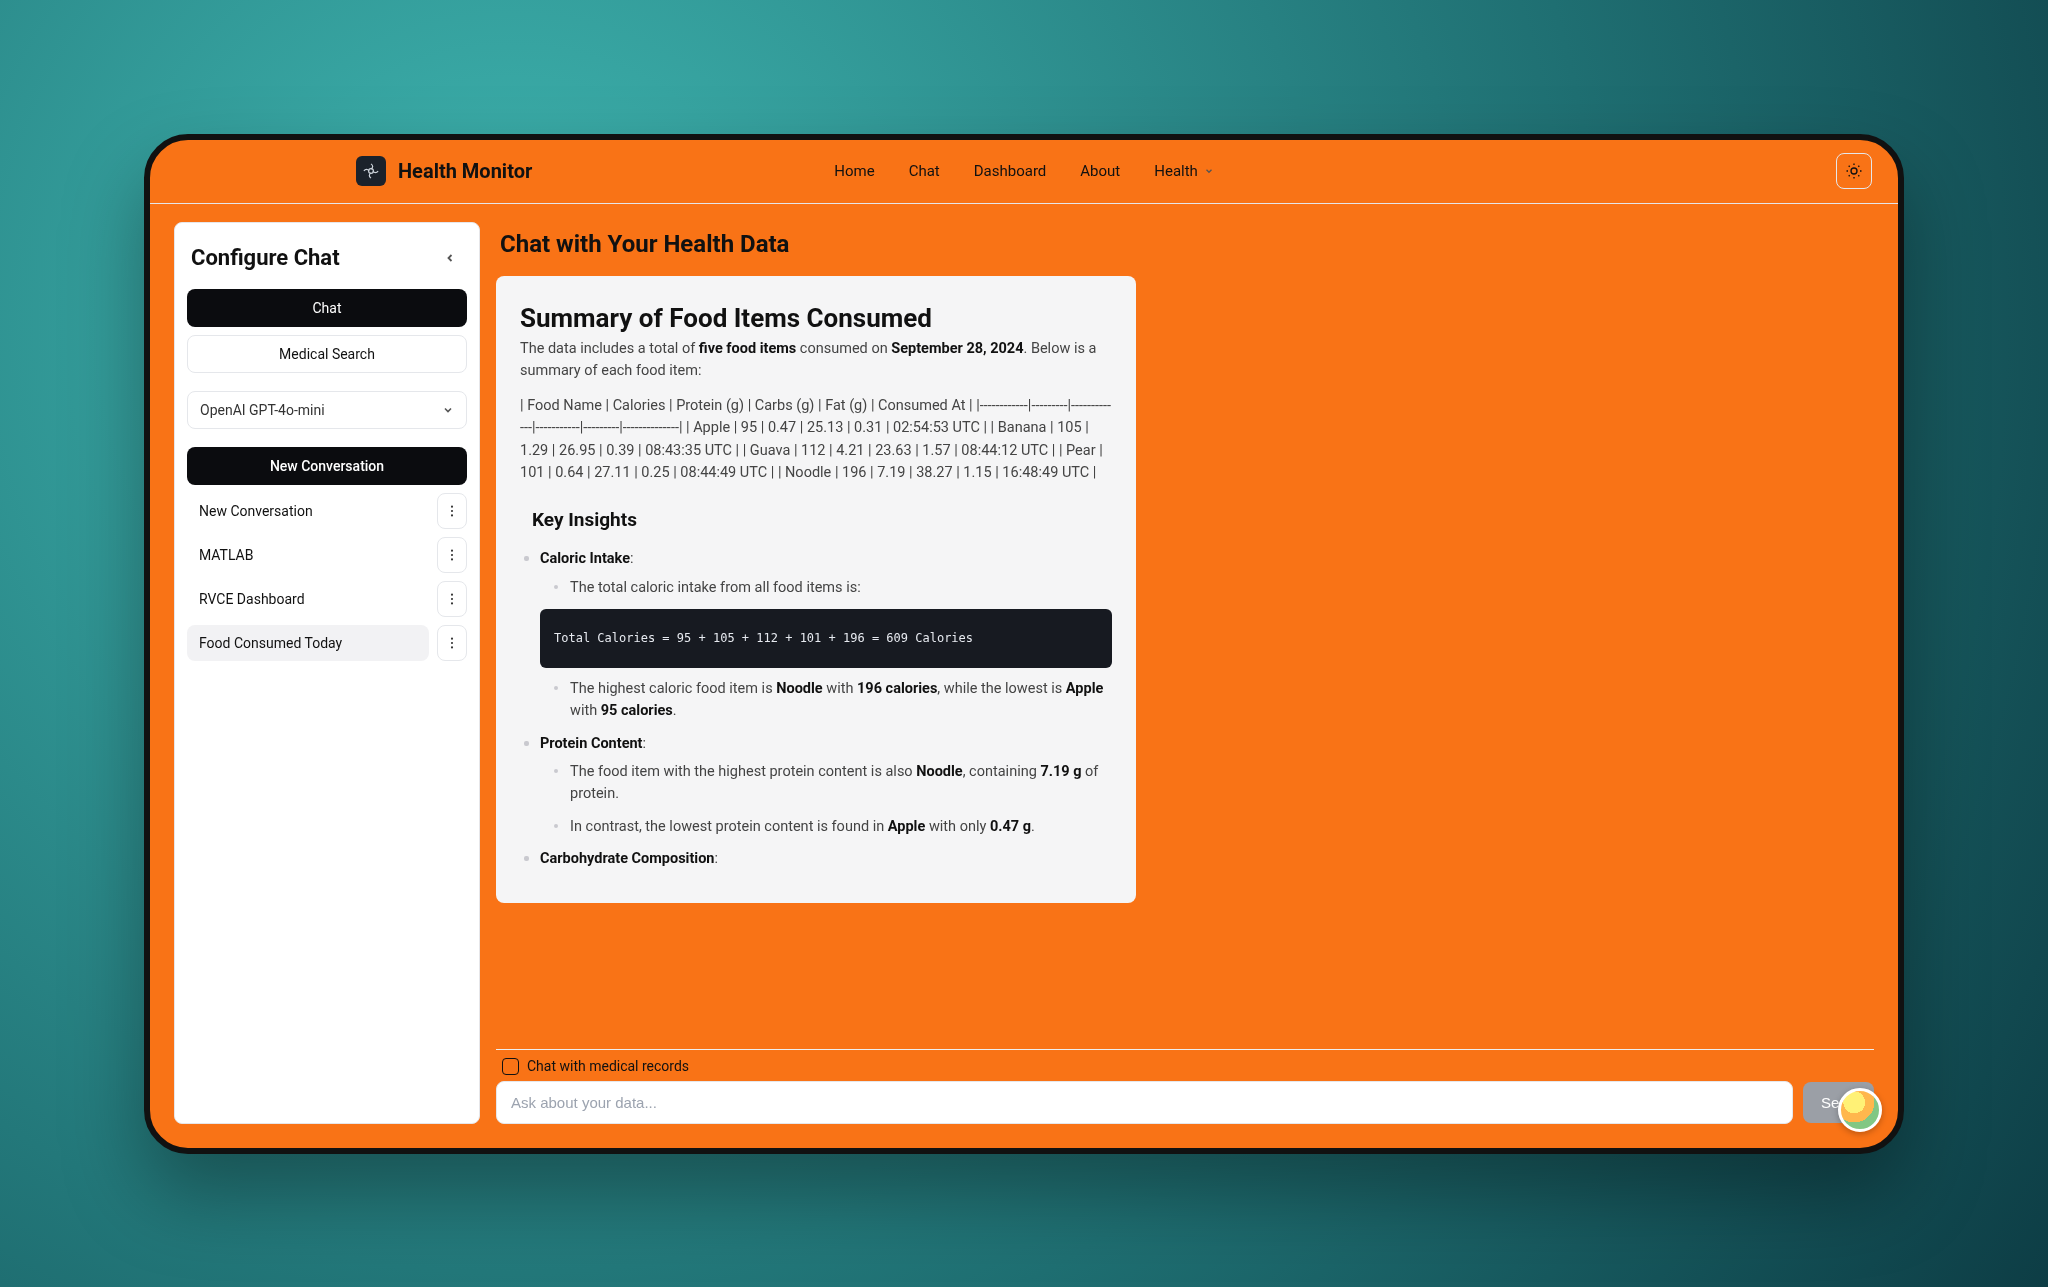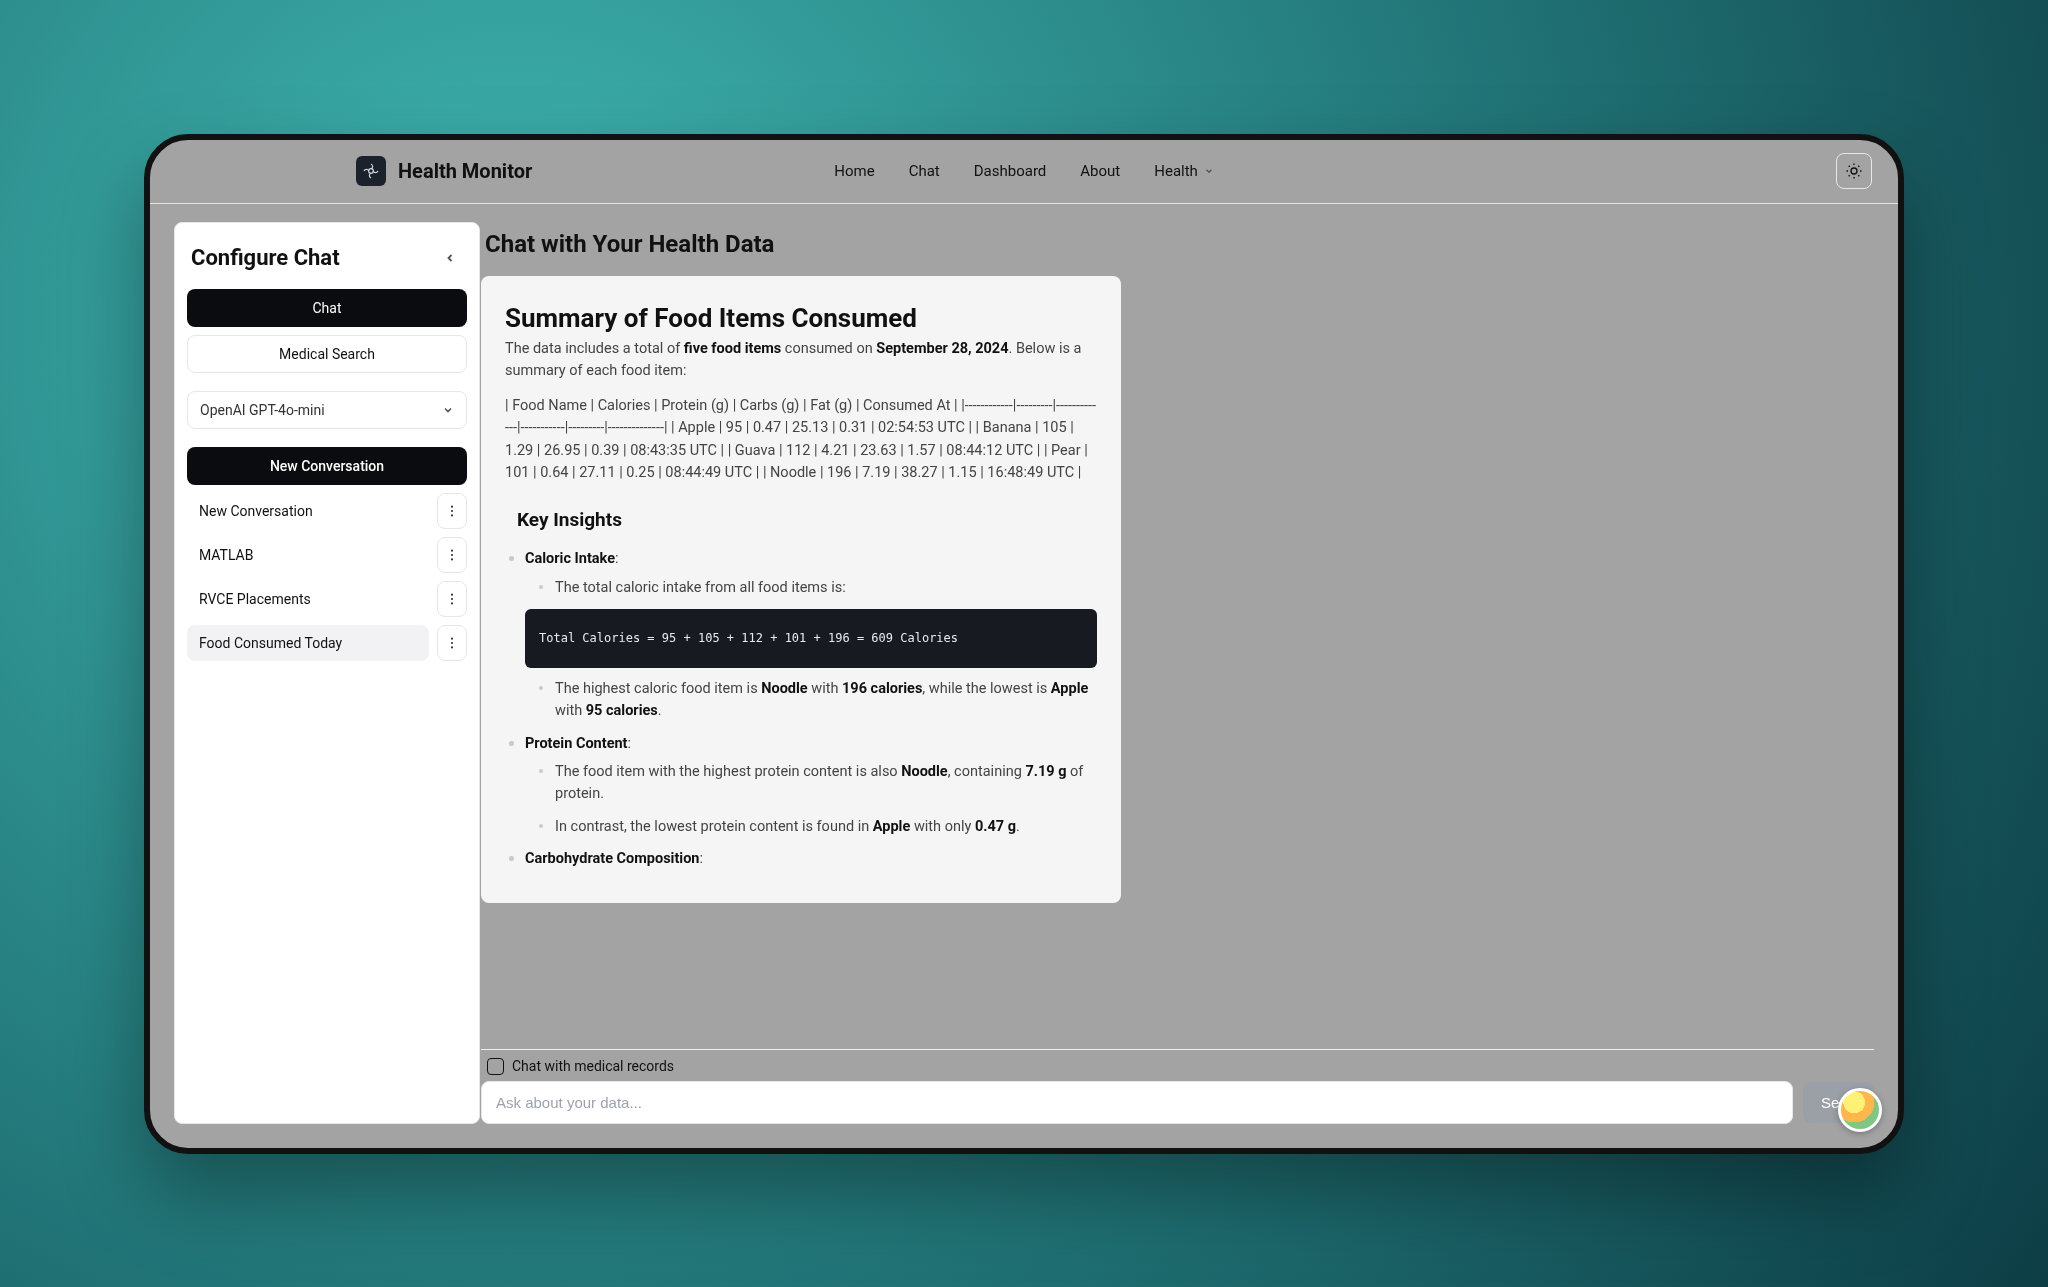--- a/index.html
+++ b/index.html
@@ -8,21 +8,21 @@
     font-family: -apple-system, BlinkMacSystemFont, "Segoe UI", Roboto, Helvetica, Arial, sans-serif;
     background: radial-gradient(circle at 25% 25%, #3fb6b1 0%, #1f6f72 60%, #0d3d45 100%);
     display: flex;
     align-items: center;
     justify-content: center;
     padding: 60px;
   }
   .device {
     width: 1760px;
     height: 1020px;
-    background: #a3a3a3;
+    background: #f97316;
     border-radius: 44px;
     border: 6px solid #111;
     box-shadow: 0 40px 80px rgba(0,0,0,.35);
     overflow: hidden;
     display: flex;
     flex-direction: column;
     position: relative;
   }
   
   .topnav {
@@ -62,21 +62,21 @@
     border-radius: 8px;
     display: flex; align-items: center; justify-content: center;
     cursor: pointer;
     color:#111;
   }
   
   .body {
     flex: 1;
     display: flex;
     padding: 18px 24px 24px 24px;
-    gap: 1px;
+    gap: 16px;
     min-height: 0;
   }
   .sidebar {
     width: 306px;
     border: 1px solid #e6e6e9;
     border-radius: 8px;
     padding: 16px 12px;
     background: #fff;
   }
   .sidebar-header {
@@ -266,21 +266,21 @@
           <div class="convo-item">MATLAB</div>
           <div class="convo-menu">
             <svg width="14" height="14" viewBox="0 0 16 16" fill="#333">
                 <circle cx="8" cy="3" r="1.2"></circle>
                 <circle cx="8" cy="8" r="1.2"></circle>
                 <circle cx="8" cy="13" r="1.2"></circle>
               </svg>
           </div>
         </div>
         <div class="convo-row">
-          <div class="convo-item">RVCE Placements</div>
+          <div class="convo-item">RVCE Dashboard</div>
           <div class="convo-menu">
             <svg width="14" height="14" viewBox="0 0 16 16" fill="#333">
                 <circle cx="8" cy="3" r="1.2"></circle>
                 <circle cx="8" cy="8" r="1.2"></circle>
                 <circle cx="8" cy="13" r="1.2"></circle>
               </svg>
           </div>
         </div>
         <div class="convo-row">
           <div class="convo-item active">Food Consumed Today</div>

